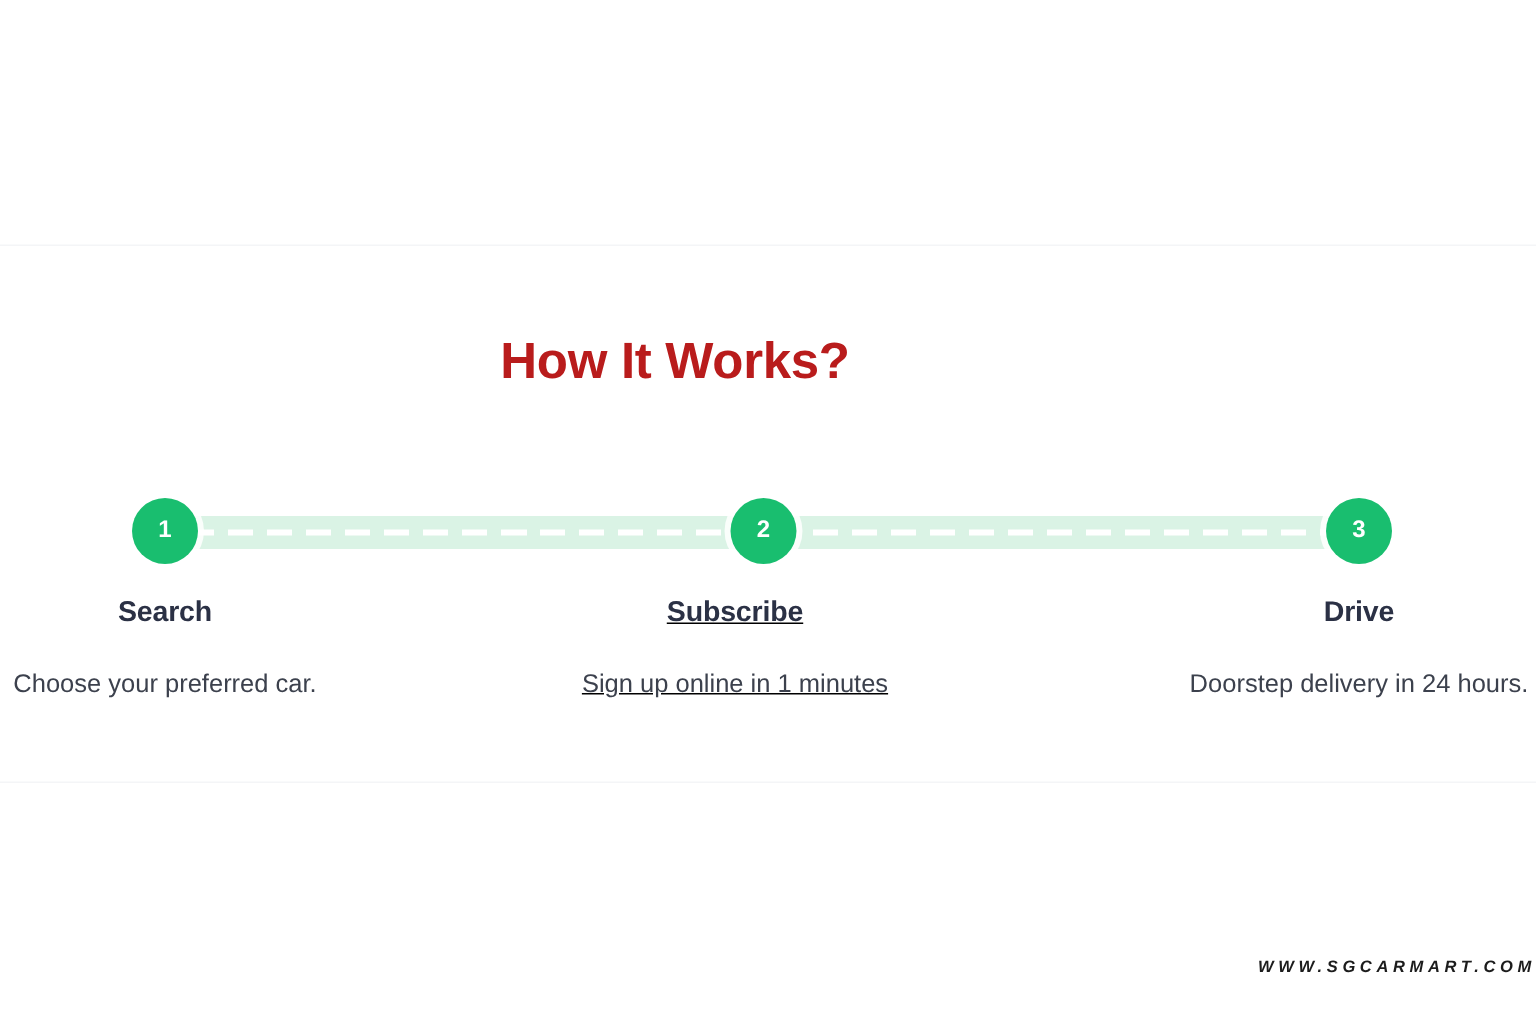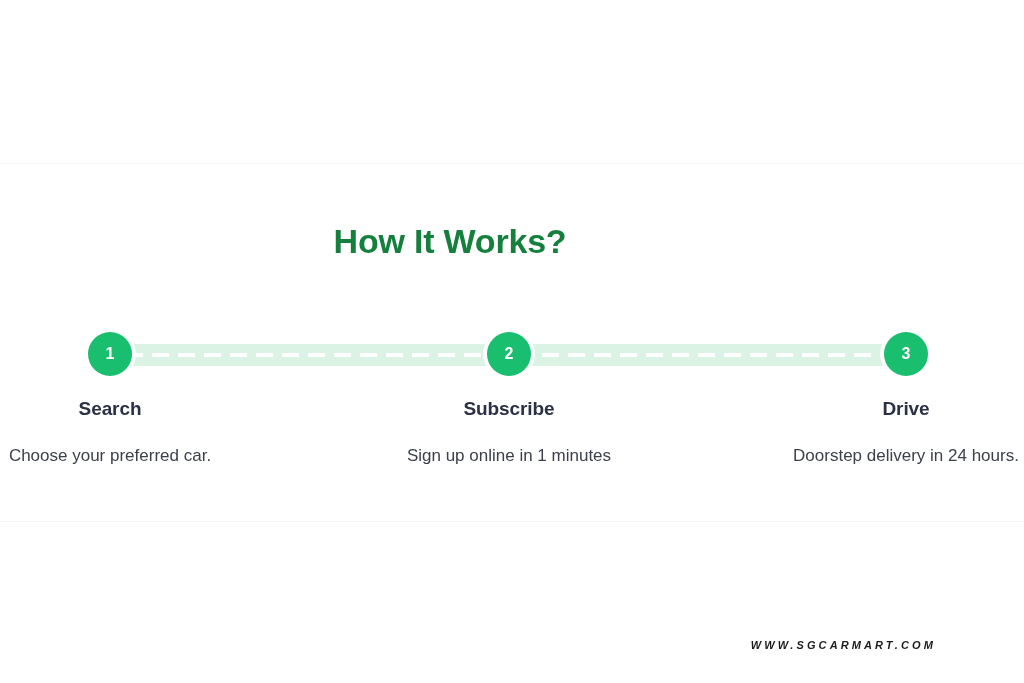--- a/index.html
+++ b/index.html
@@ -35,21 +35,21 @@
   
   .section-title {
     position: absolute;
     top: 218px;
     left: 0;
     width: 900px;
     text-align: center;
     font-size: 34px;
     font-weight: bold;
     letter-spacing: -0.2px;
-    color: #15803d;
+    color: #b91c1c;
     line-height: 46px;
   }
 
   
   .stepper {
     position: absolute;
     top: 332px;
     left: 0;
     width: 1024px;
     height: 48px;
@@ -108,21 +108,21 @@
     width: 920px;
     height: 90px;
   }
   .step-col {
     position: absolute;
     top: 0;
     width: 300px;
     text-align: center;
   }
   .step-col.c1 { left: -40px; }
-  .step-col.c2 { left: 359px; }
+  .step-col.c2 { left: 340px; text-decoration: underline; }
   .step-col.c3 { left: 756px; }
 
   .step-label {
     font-size: 19px;
     font-weight: bold;
     color: #2b3145;
     line-height: 26px;
     letter-spacing: -0.1px;
   }
   .step-desc {
@@ -132,21 +132,20 @@
     color: #3c414d;
     line-height: 24px;
   }
 
   
   .watermark {
     position: absolute;
     top: 639px;
     left: 0;
     width: 1024px;
-    padding-right: 88px;
     box-sizing: border-box;
     text-align: right;
     font-size: 11px;
     font-weight: bold;
     font-style: italic;
     letter-spacing: 3.1px;
     color: #1c1c1c;
   }
 </style>
 </head>

